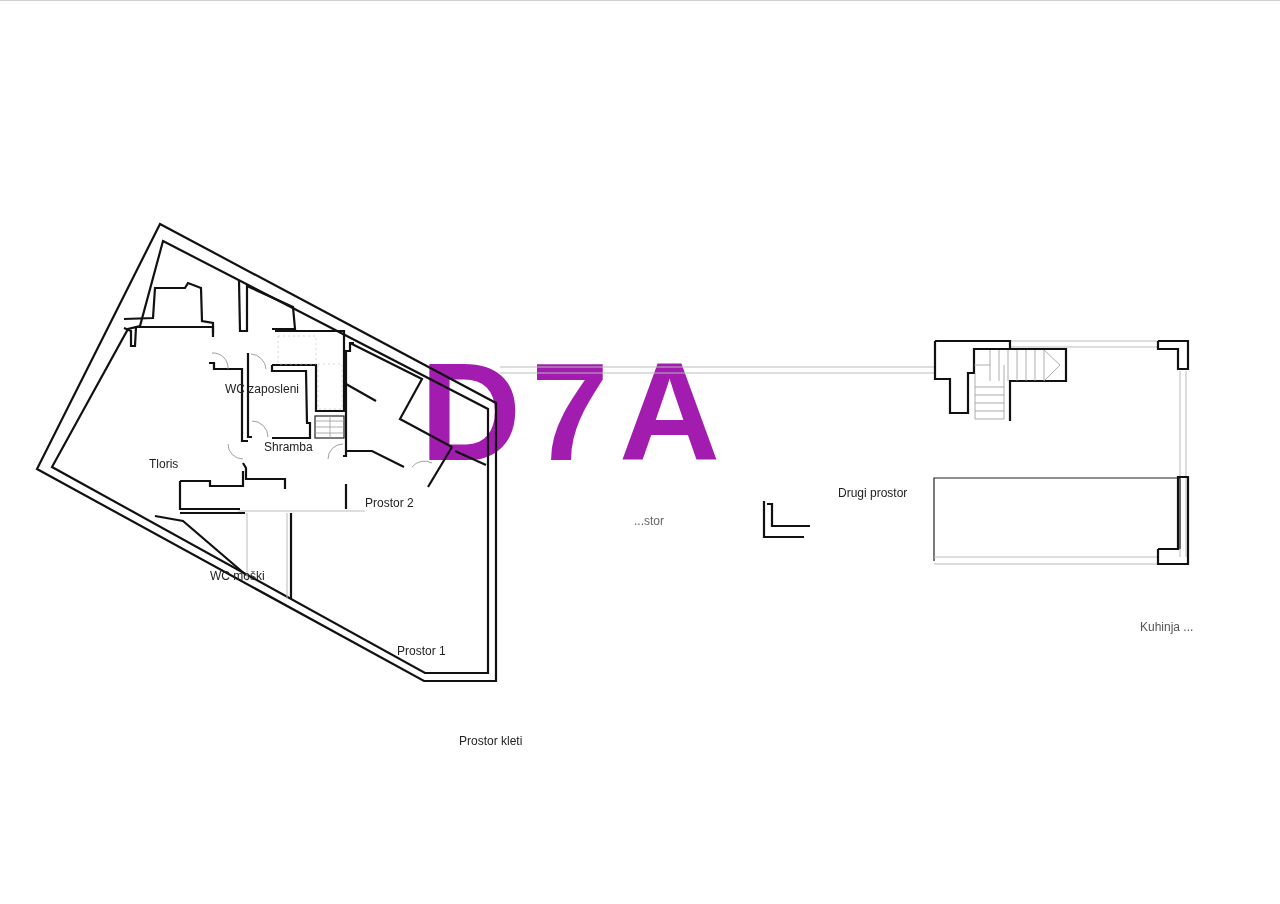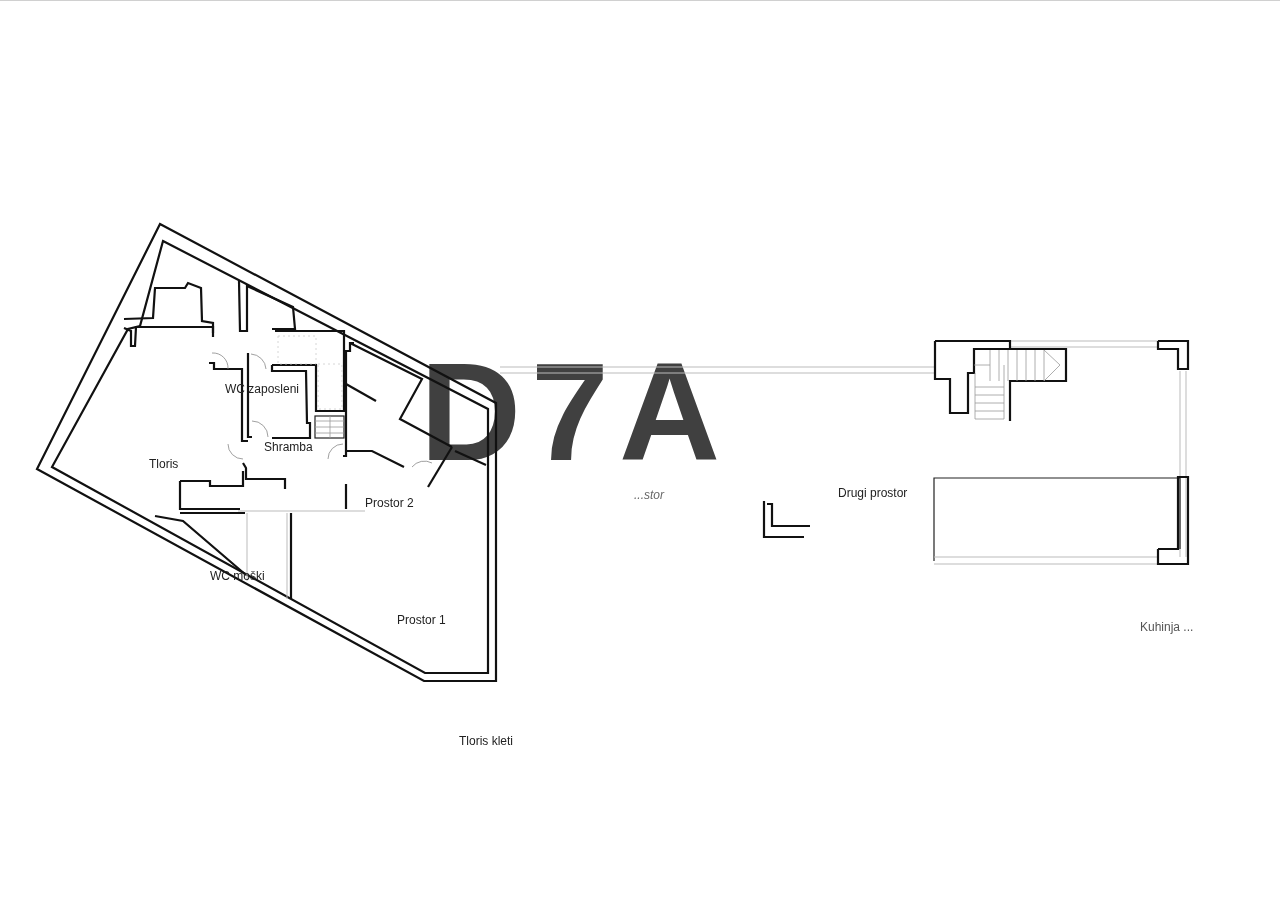--- a/index.html
+++ b/index.html
@@ -6,21 +6,21 @@
     body { width: 1280px; height: 904px; overflow: hidden; position: relative; font-family: "Liberation Sans", sans-serif; }
     .page { position: absolute; left: 0; top: 0; width: 1280px; height: 904px; background: #fff; border-top: 1px solid #d0d0d0; box-sizing: border-box; }
     svg { position: absolute; left: 0; top: 0; }
     .wall { fill: none; stroke: #111; stroke-width: 2.2; stroke-linejoin: miter; }
     .thin { fill: none; stroke: #222; stroke-width: 1.2; }
     .faint { fill: none; stroke: #bbb; stroke-width: 1; }
     .stair { fill: none; stroke: #999; stroke-width: 0.8; }
     .dots { fill: none; stroke: #ccc; stroke-width: 0.8; stroke-dasharray: 2 3; }
     .door { fill: none; stroke: #888; stroke-width: 0.8; }
     .label { position: absolute; font-size: 12px; color: #222; white-space: nowrap; line-height: 1; margin-top: 48px; }
-    .watermark { position: absolute; font-size: 140px; font-weight: bold; color: #404040; letter-spacing: 10px; }
+    .watermark { position: absolute; font-size: 140px; font-weight: bold; color: #a21caf; letter-spacing: 10px; }
   </style>
 </head>
 <body>
 
 <div class="page">
 
   <div class="watermark" style="left:420px; top:330px;">D7A</div>
 
   <svg width="1280" height="904" viewBox="0 0 1280 904">
 
@@ -120,19 +120,19 @@
       <polyline class="wall" points="764,500 764,536 804,536"></polyline>
       <polyline class="wall" points="767,503 772,503 772,525 810,525"></polyline>
     </g>
   </svg>
 
   <div class="label" style="left:225px; top:334px;">WC zaposleni</div>
   <div class="label" style="left:149px; top:409px;">Tloris</div>
   <div class="label" style="left:264px; top:392px;">Shramba</div>
   <div class="label" style="left:365px; top:448px;">Prostor 2</div>
   <div class="label" style="left:210px; top:521px;">WC moški</div>
-  <div class="label" style="left:397px; top:565px;">Prostor 1</div>
-  <div class="label" style="left:459px; top:686px;">Tloris kleti</div>
+  <div class="label" style="left:397px; top:596px;">Prostor 1</div>
+  <div class="label" style="left:459px; top:686px;">Prostor kleti</div>
 
-  <div class="label" style="left:634px; top:440px; color:#666;font-style:italic;">...stor</div>
+  <div class="label" style="left:634px; top:466px; color:#666;">...stor</div>
   <div class="label" style="left:838px; top:438px;">Drugi prostor</div>
   <div class="label" style="left:1140px; top:572px; color:#555;">Kuhinja ...</div>
 </div>
 
 </body></html>

